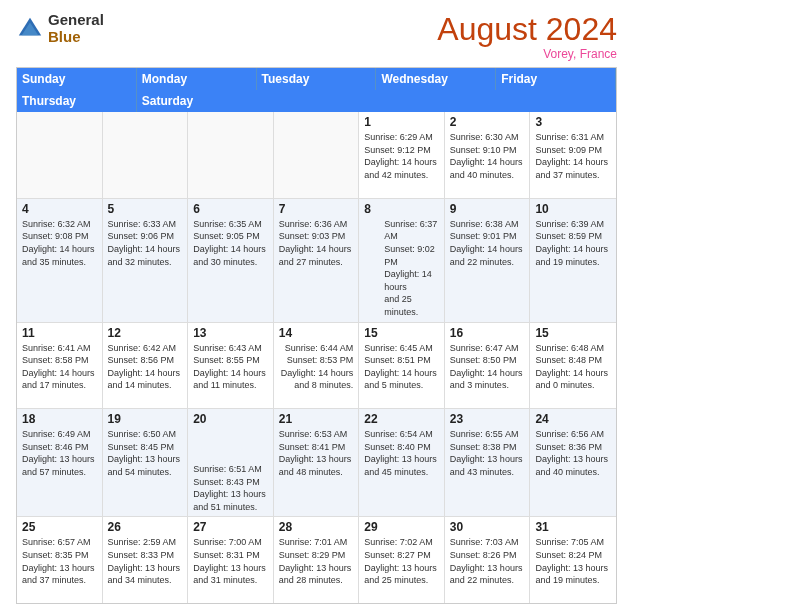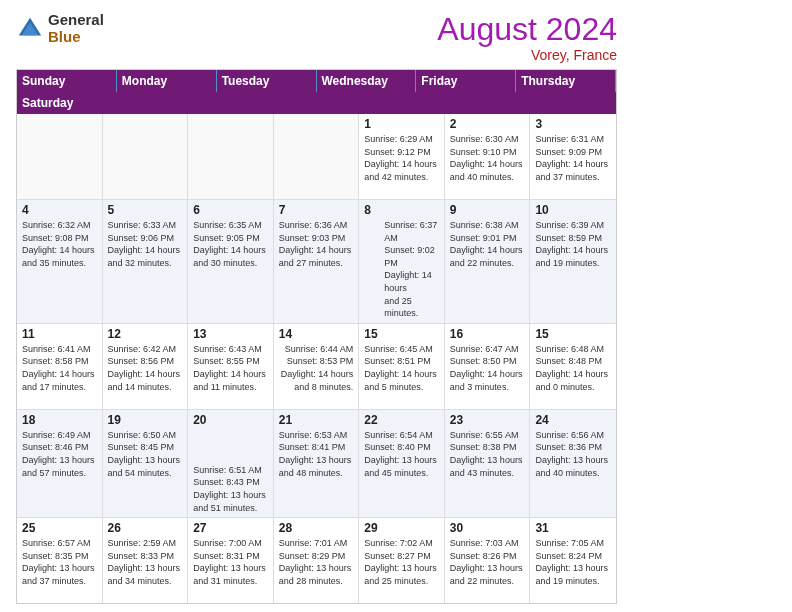--- a/index.html
+++ b/index.html
@@ -46,37 +46,37 @@
     .logo-icon {
       width: 28px;
       height: 28px;
     }
     .title-area {
       text-align: right;
     }
     .month-title {
       font-size: 32px;
       font-weight: normal;
-      color: #a21caf;
+      color: #c2410c;
       line-height: 1.1;
     }
     .location {
-      font-size: 14px;
-      color: #b91c1c;
+      font-size: 12px;
+      color: #ec4899;
     }
     .calendar {
       flex: 1;
       display: flex;
       flex-direction: column;
       border: 1px solid #ccc;
     }
     .cal-header {
       display: grid;
-      grid-template-columns: repeat(6, 1fr);
-      background: #701a75;
+      grid-template-columns: repeat(5, 1fr);
+      background: #3b82f6;
     }
     .cal-header-cell {
       color: #fff;
       font-size: 12px;
       font-weight: bold;
       padding: 4px 5px;
       border-right: 1px solid #5590c8;
       text-align: left;
     }
     .cal-header-cell:last-child { border-right: none; }

